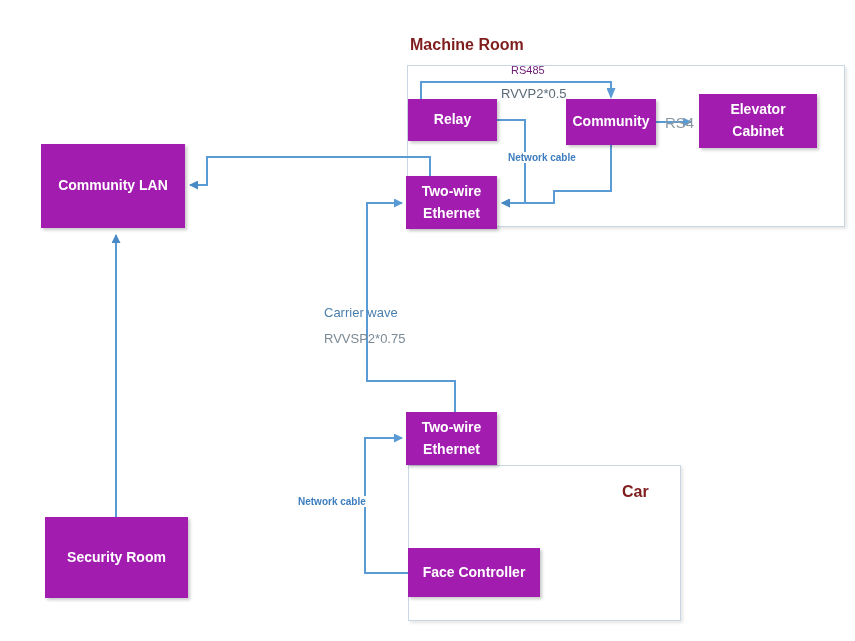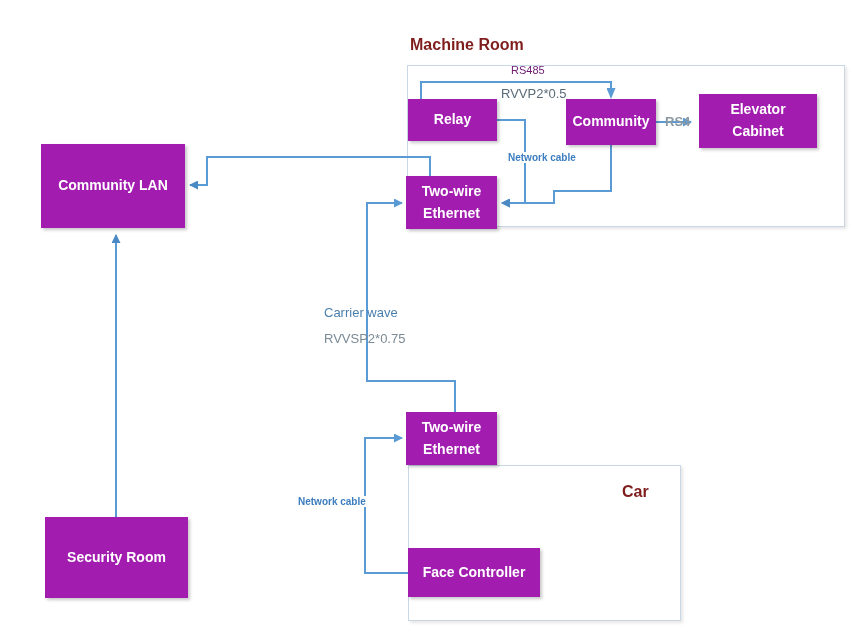--- a/index.html
+++ b/index.html
@@ -118,21 +118,21 @@
       <path d="M408,573 L365,573 L365,512 L365,438 L402,438" marker-end="url(#arrow-r)"></path>
 
       <path d="M116,517 L116,235" marker-end="url(#arrow-u)"></path>
     </g>
   </svg>
 
   <div class="edge-label nobg" style="left:509px; top:64px; font-size:11px; font-weight:normal; color:#701a75;">RS485</div>
 
   <div class="edge-label nobg" style="left:499px; top:86px; font-size:13px; font-weight:normal; color:#5a6b78;">RVVP2*0.5</div>
 
-  <div class="edge-label nobg" style="left:663px; top:114px; font-size:13px; font-weight:bold; color:#8a98a3;text-align:right;">RS4</div>
+  <div class="edge-label nobg" style="left:663px; top:114px; font-size:15px; font-weight:normal; color:#8a98a3;text-align:right;">RS4</div>
 
   <div class="edge-label" style="left:506px; top:152px;">Network cable</div>
 
   <div class="edge-label nobg" style="left:322px; top:305px; font-weight:normal; font-size:13px; color:#4a7fad;">Carrier wave</div>
 
   <div class="edge-label nobg" style="left:322px; top:331px; font-weight:normal; font-size:13px; color:#7b8a95;">RVVSP2*0.75</div>
 
   <div class="edge-label" style="left:296px; top:496px;">Network cable</div>
 
   <div class="node-box" style="left:41px; top:144px; width:144px; height:84px;">

